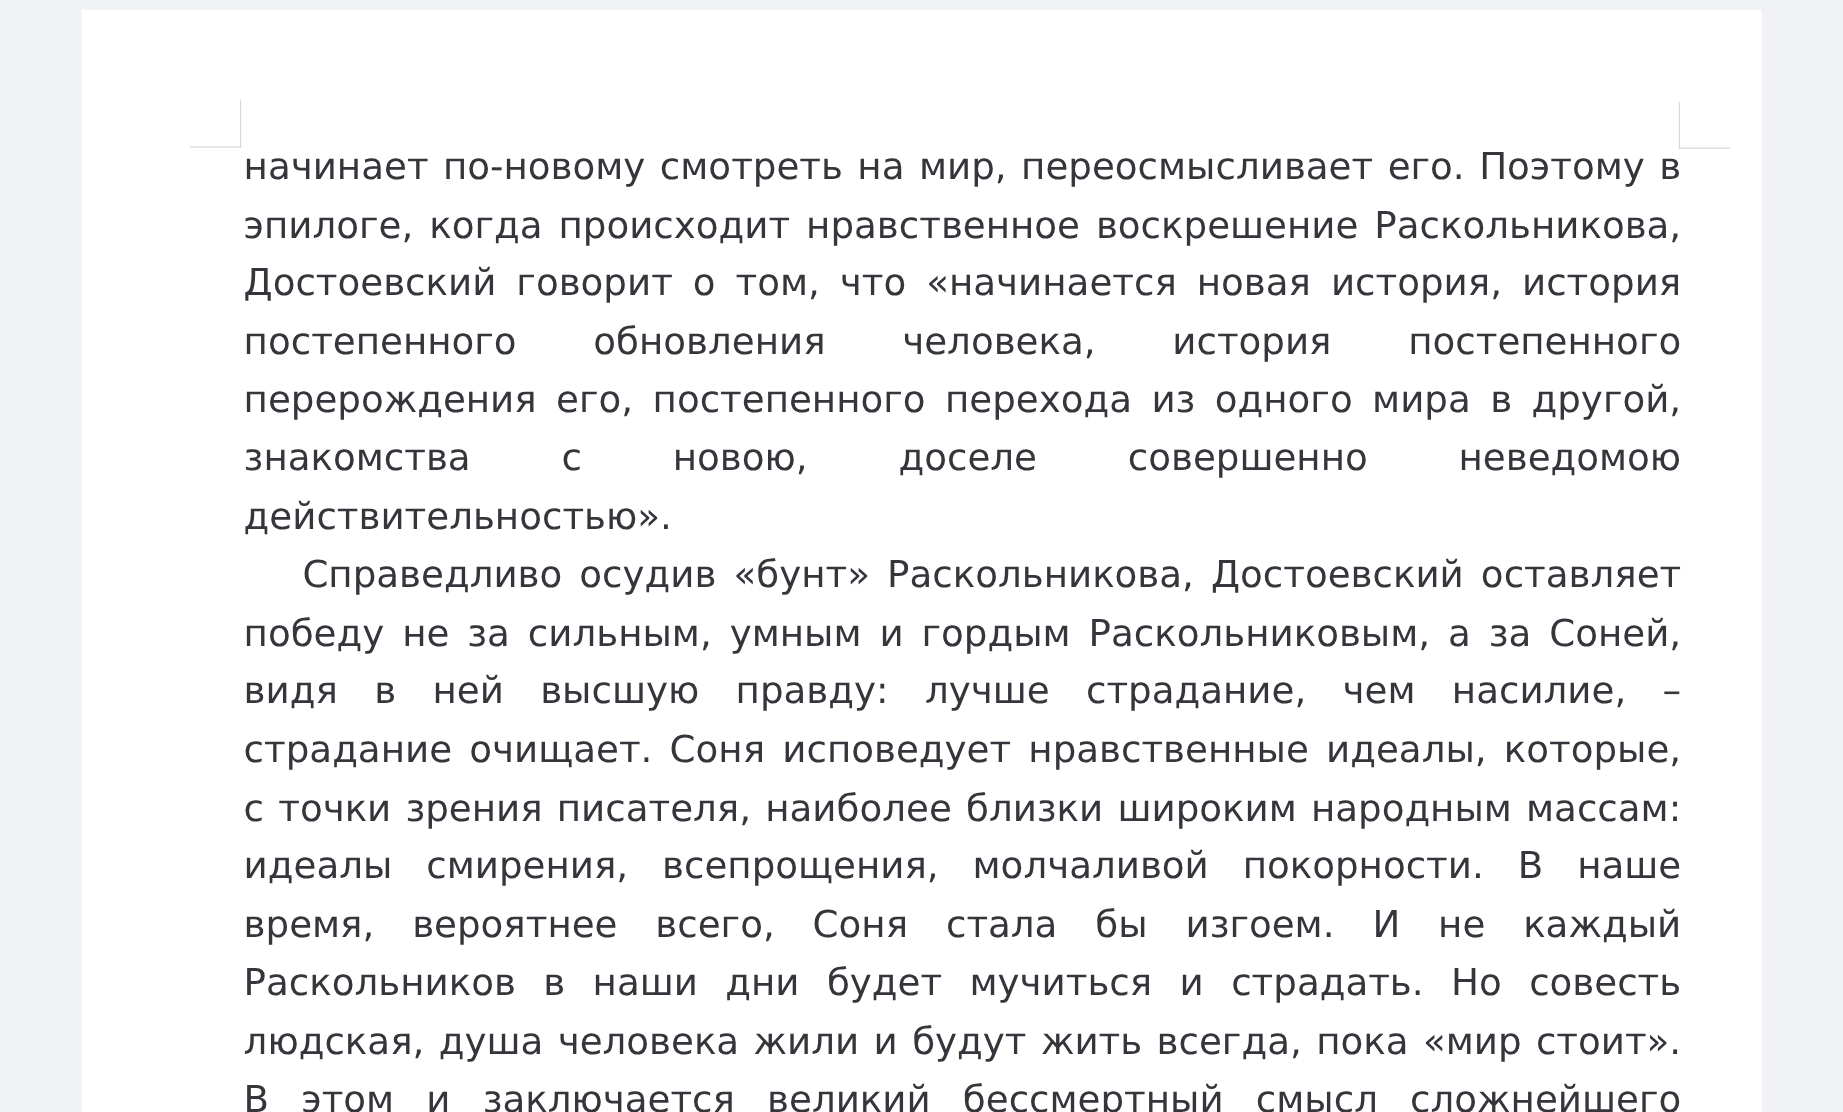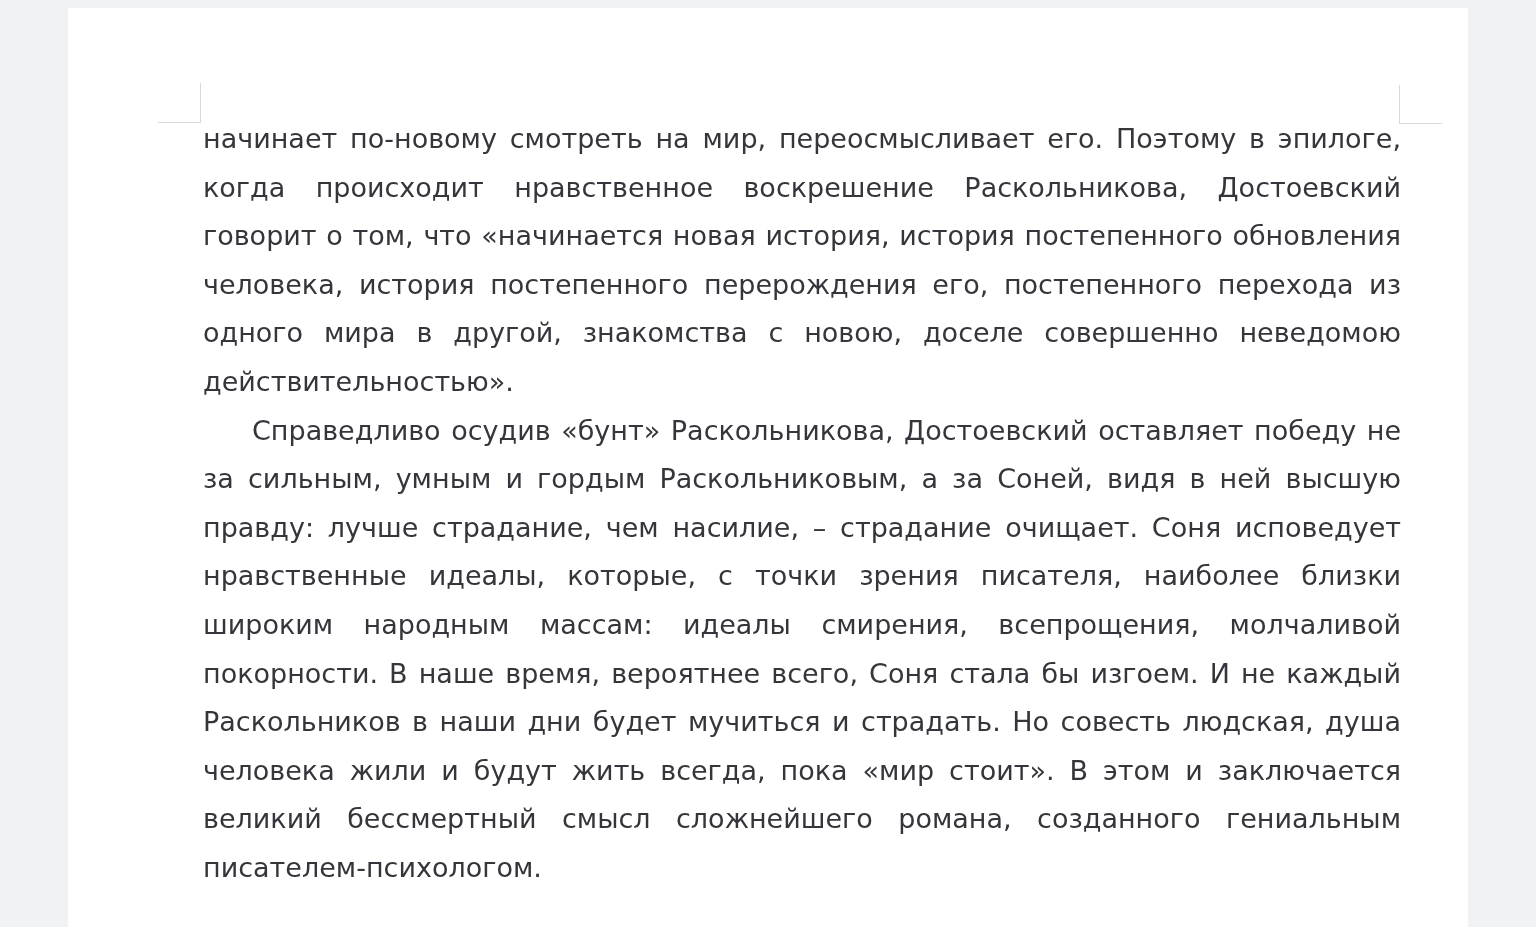--- a/index.html
+++ b/index.html
@@ -43,21 +43,21 @@
   }
   .text-layer {
     position: absolute;
     left: 135px;
     top: 107px;
     width: 1198px;
     cursor: text;
   }
   .para {
     margin: 0;
-    font-size: 27px;
+    font-size: 31px;
     line-height: 48.6px;
     text-align: justify;
     color: #34363b;
     word-spacing: 1px;
   }
   .para.indent {
     text-indent: 49px;
   }
 </style>
 </head>

